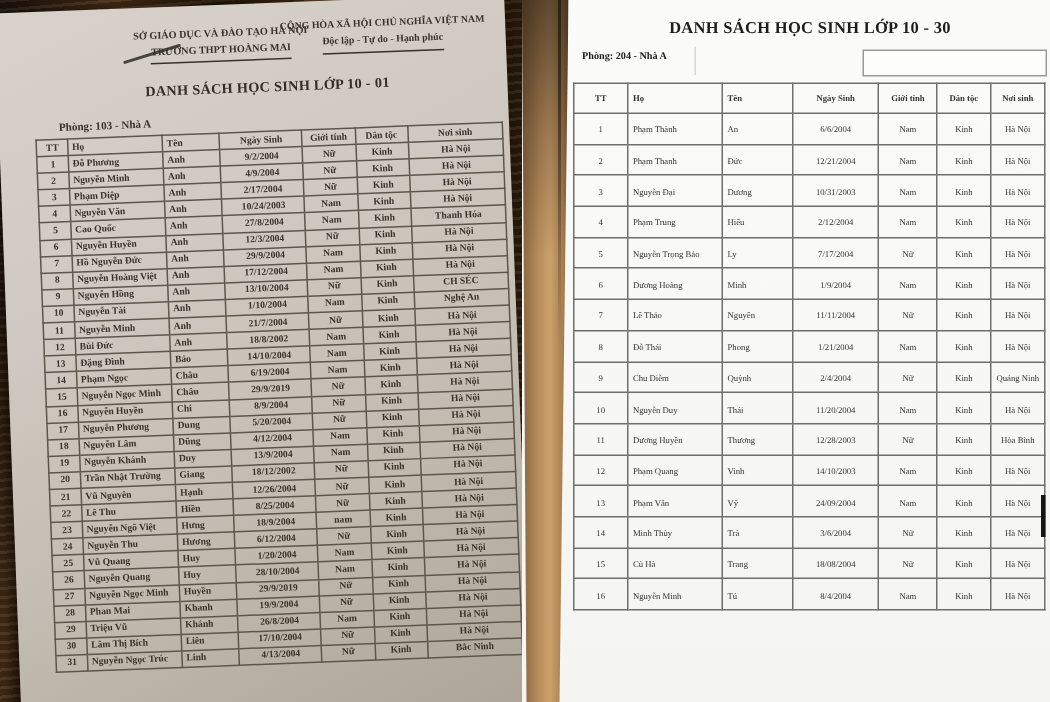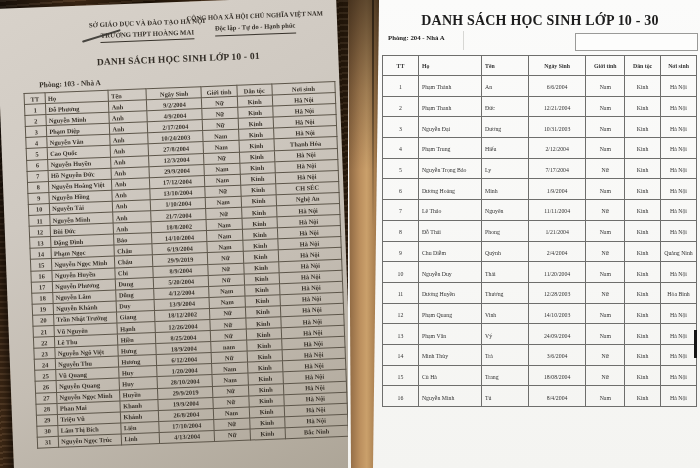--- a/index.html
+++ b/index.html
@@ -45,21 +45,21 @@
   .right-scan{position:absolute;left:348px;top:0;width:352px;height:468px;overflow:hidden;
     background:linear-gradient(180deg,#fbfbfa 0%,#f7f7f5 60%,#f4f4f1 100%);}
   .wood-strip{position:absolute;left:0;top:0;width:34px;height:468px;z-index:3;
     clip-path:polygon(0 0,31px 0,25px 100%,3px 100%);
     background:linear-gradient(90deg,#8a6540 0%,#bb8f5e 35%,#caa06b 55%,#a97f50 80%,#6b4e30 100%);}
   .wood-strip::before{content:"";position:absolute;inset:0;
     background:linear-gradient(180deg,rgba(30,20,10,.62) 0%,rgba(30,20,10,.25) 90px,rgba(0,0,0,0) 170px);}
   .wood-strip::after{content:"";position:absolute;left:24px;top:0;width:2px;height:230px;
     background:linear-gradient(180deg,#2e2113,rgba(46,33,19,0));}
   .doc-title2{position:absolute;left:192px;top:13px;transform:translateX(-50%);
-    font-weight:bold;font-size:14px;color:#1d1d1d;white-space:nowrap;letter-spacing:.2px;}
+    font-weight:bold;font-size:11px;color:#1d1d1d;white-space:nowrap;letter-spacing:.2px;}
   .room2{position:absolute;left:40px;top:34px;font-weight:bold;font-size:6.8px;color:#222;}
   .empty-box{position:absolute;left:227px;top:33px;width:121px;height:16px;
     border:1px solid #9a9a98;background:#fdfdfc;}
   .faint-line{position:absolute;left:115px;top:31px;width:1px;height:19px;background:#d7d7d4;}
   .right-table{position:absolute;left:34px;top:55px;width:315px;
     font-size:5.8px;color:#333;}
   .right-table th,.right-table td{border:1px solid #6e6e6c;padding:0 3px;overflow:hidden;
     white-space:nowrap;text-align:center;}
   .right-table th{height:19px;font-weight:600;vertical-align:middle;}
   .right-table td{height:16.7px;vertical-align:middle;padding-top:3px;}

